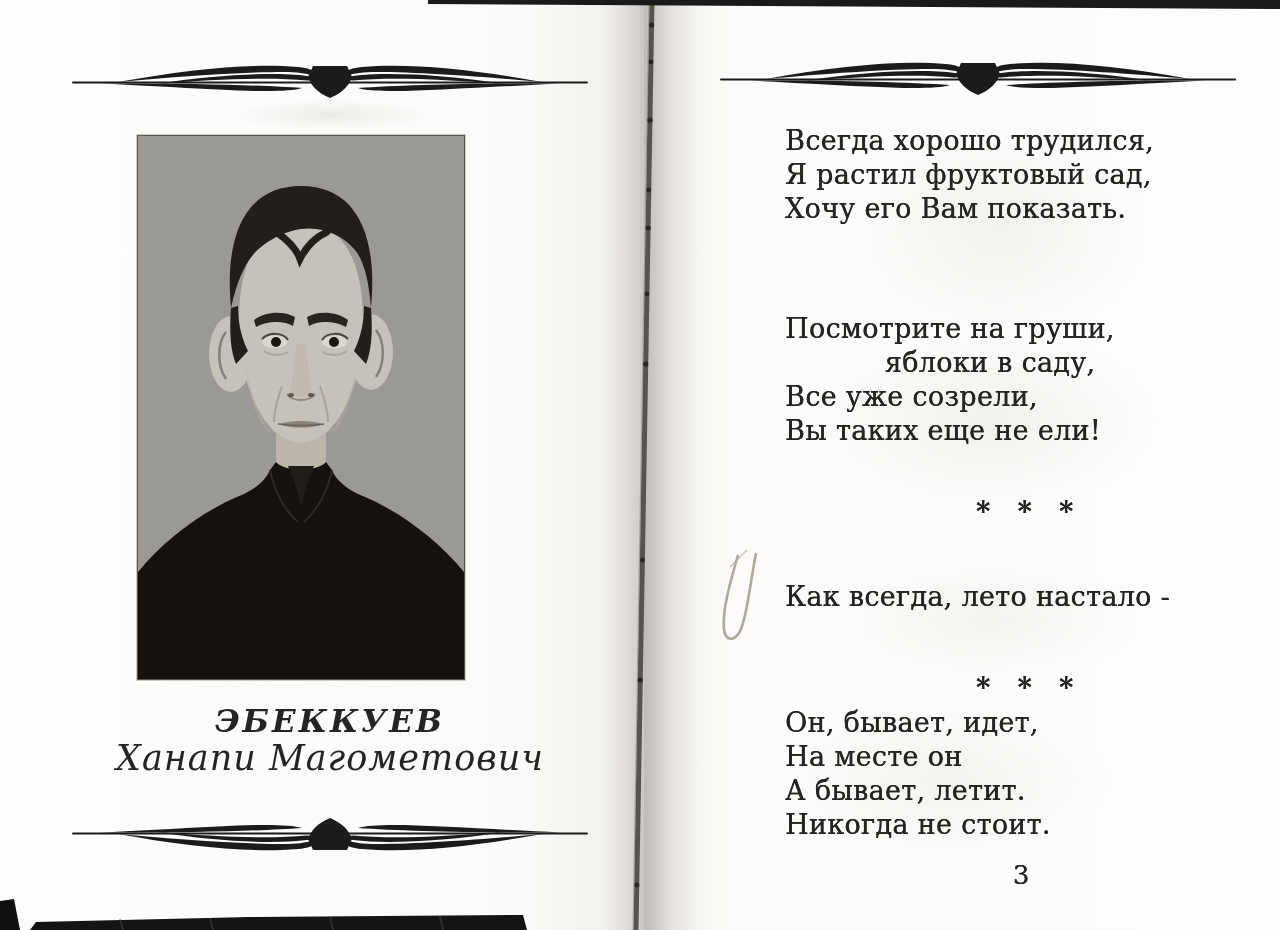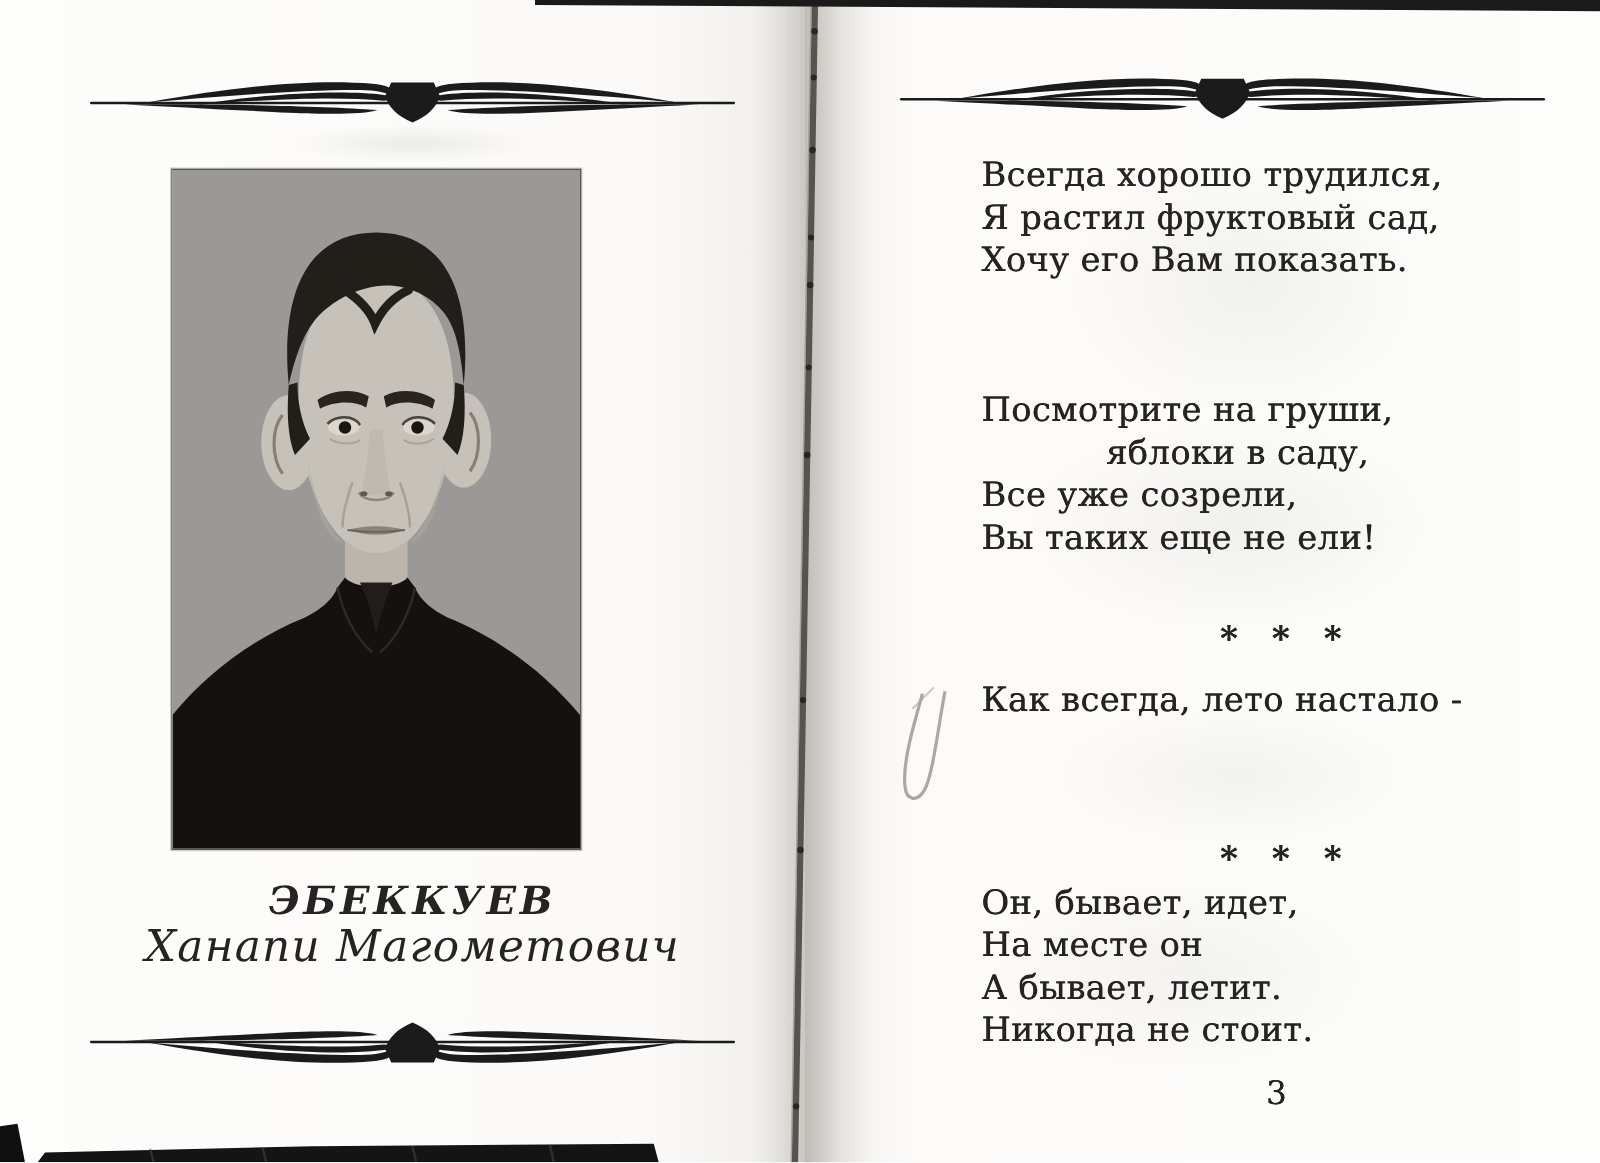--- a/index.html
+++ b/index.html
@@ -180,21 +180,21 @@
 
   <div class="poem-block" style="top:296px;margin-top:16px;">
     <div class="poem-line">Посмотрите на груши,</div>
     <div class="poem-line line-right">яблоки в саду,</div>
     <div class="poem-line">Все уже созрели,</div>
     <div class="poem-line">Вы таких еще не ели!</div>
   </div>
 
   <div class="separator" style="top:496px;">* * *</div>
 
-  <div class="poem-block" style="top:544px;">
+  <div class="poem-block" style="top:580px;">
     <div class="poem-line">Как всегда, лето настало -</div>
   </div>
 
   <div class="separator" style="top:672px;">* * *</div>
 
   <div class="poem-block" style="top:706px;">
     <div class="poem-line">Он, бывает, идет,</div>
     <div class="poem-line">На месте он</div>
     <div class="poem-line">А бывает, летит.</div>
     <div class="poem-line">Никогда не стоит.</div>

